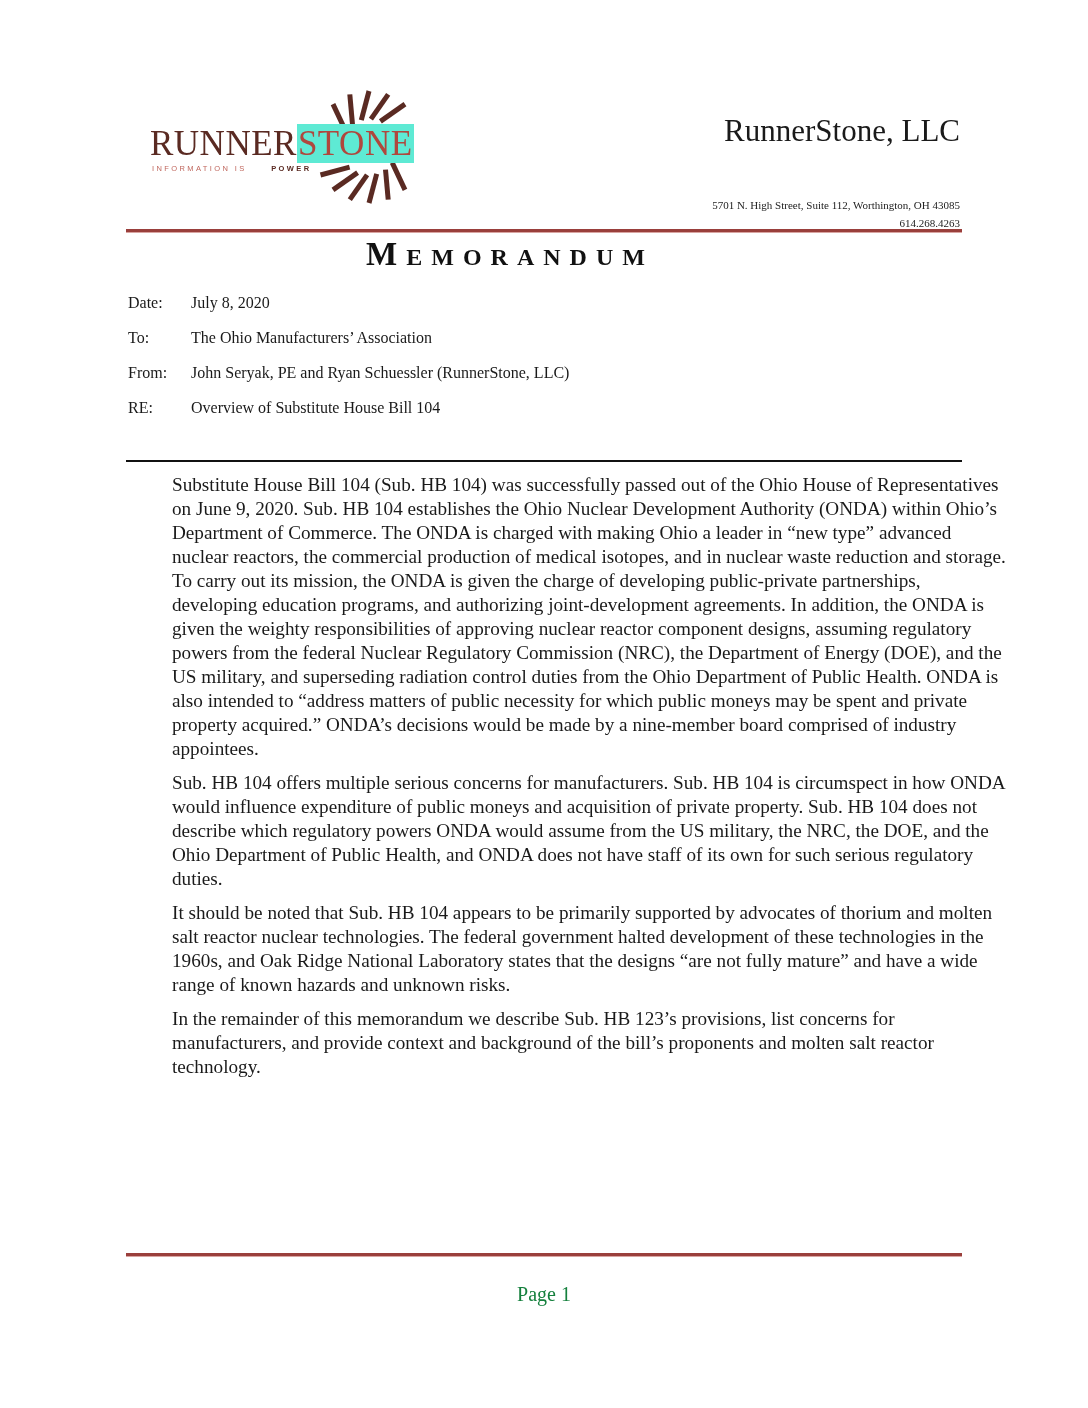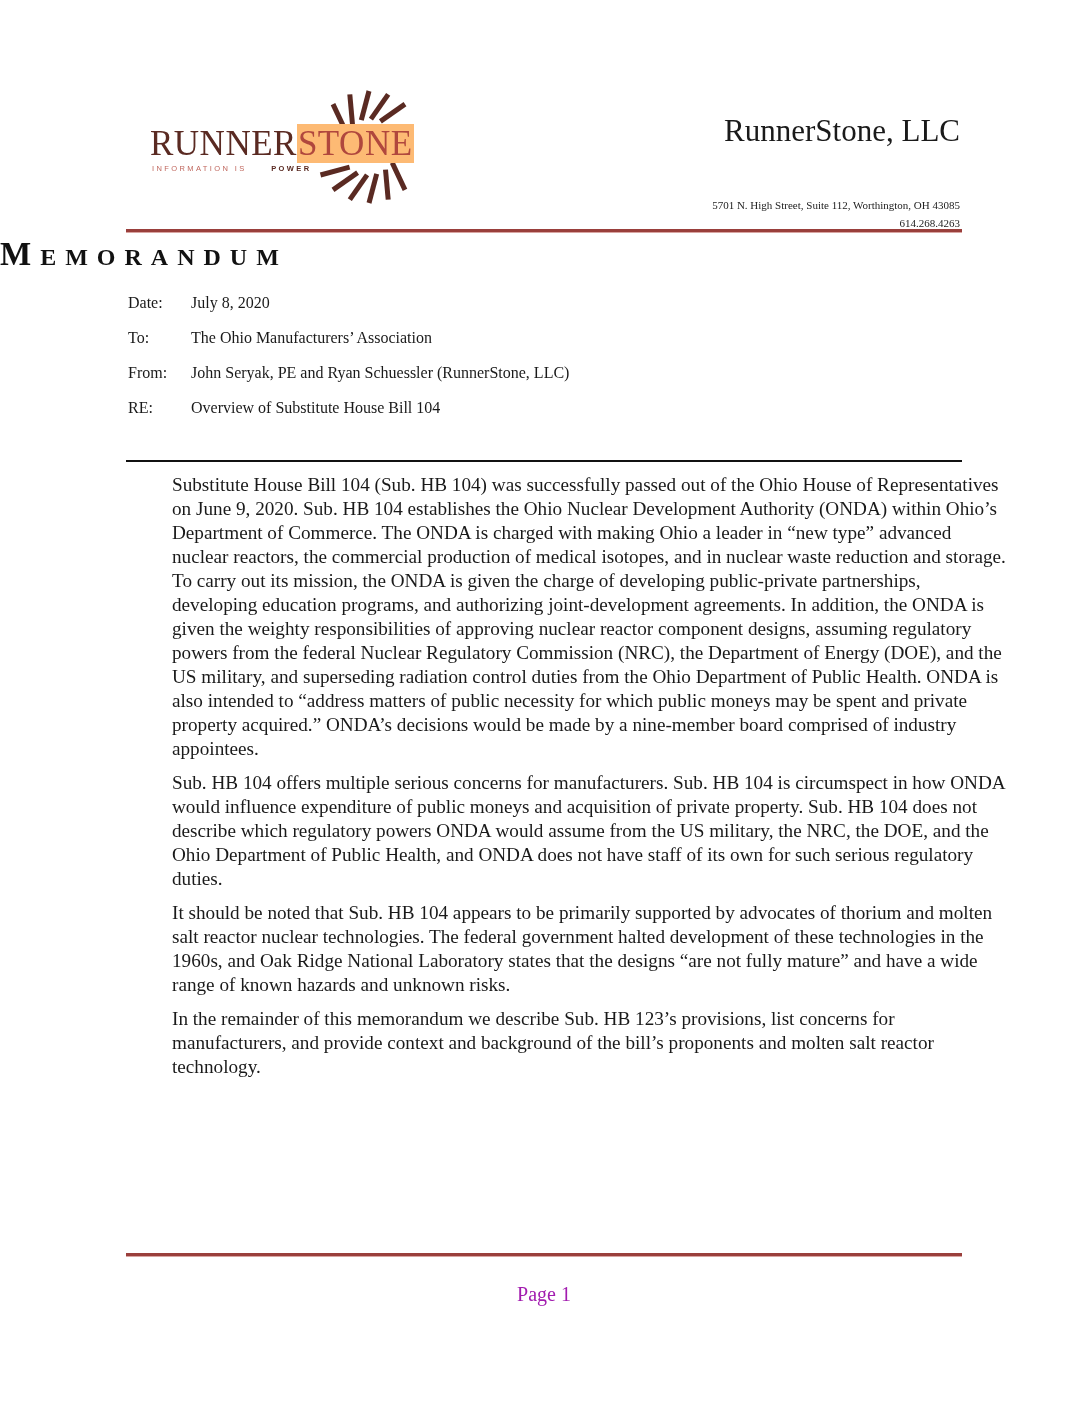--- a/index.html
+++ b/index.html
@@ -44,21 +44,21 @@
       font-family: "Liberation Serif", serif;
       font-size: 35px;
       letter-spacing: 0.5px;
       line-height: 1;
       white-space: nowrap;
       background: transparent;
     }
     .logo .wm-runner { color: #5a2a22; }
     .logo .wm-stone {
       color: #b0473d;
-      background: #fdba74;
+      background: #5eead4;
       padding: 0 1px;
     }
     .logo .tagline {
       position: absolute;
       left: 2px;
       top: 76px;
       font-family: "Liberation Sans", sans-serif;
       font-size: 7.5px;
       letter-spacing: 2.4px;
       white-space: nowrap;
@@ -107,21 +107,21 @@
       height: 2px;
       background: #111;
     }
 
     
     .memo-title {
       position: absolute;
       left: 0;
       width: 1020px;
       top: 236px;
-      text-align: left;
+      text-align: center;
       font-size: 24px;
       font-weight: bold;
       letter-spacing: 9px;
       color: #111;
       text-transform: uppercase;
     }
     .memo-title .first-letter {
       font-size: 33px;
     }
 
@@ -157,21 +157,21 @@
     }
 
     
     .page-number {
       position: absolute;
       left: 0;
       width: 1088px;
       top: 1283px;
       text-align: center;
       font-size: 20px;
-      color: #a21caf;
+      color: #15803d;
     }
   </style>
 </head>
 <body>
 
 <div class="page">
 
   <div class="logo">
     <svg class="burst" viewBox="0 0 118 118">
         <line x1="51.3" y1="32.1" x2="59.0" y2="3.0" stroke="#5a2a22" stroke-width="5"></line>

